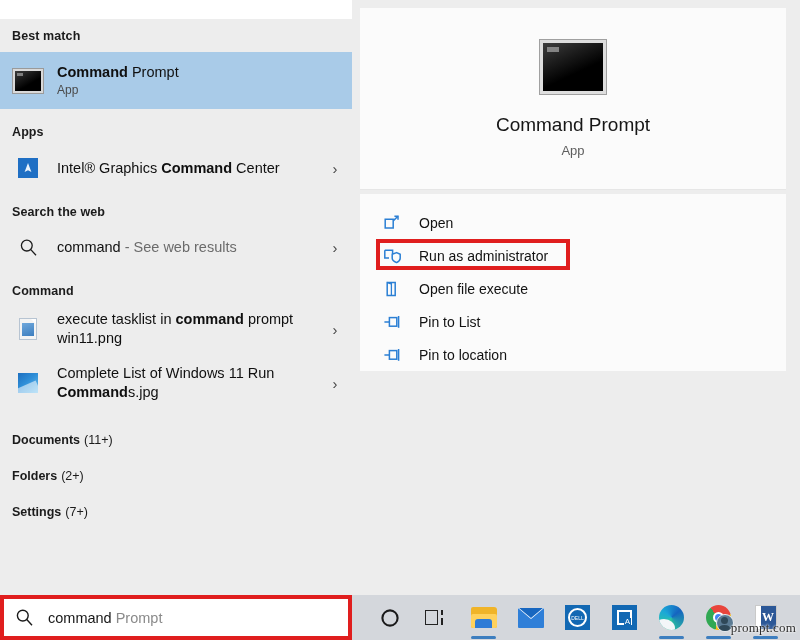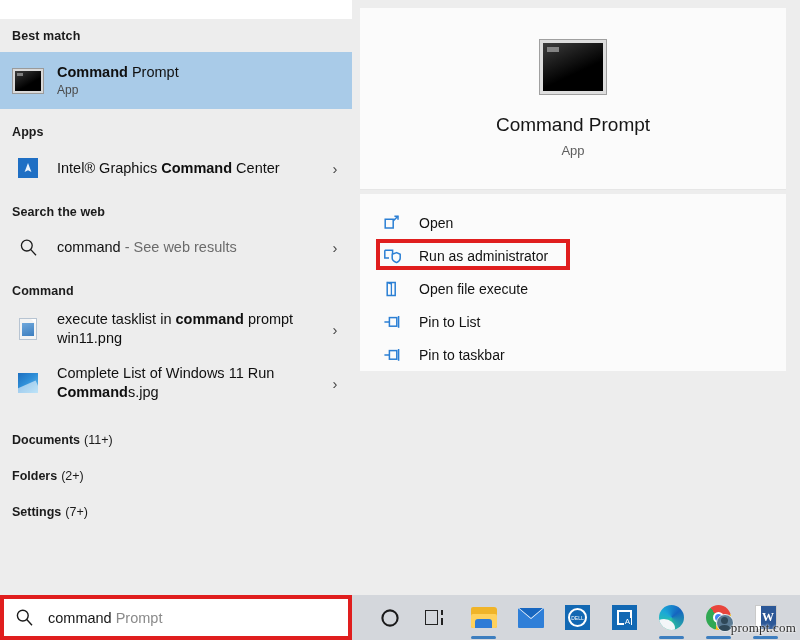--- a/index.html
+++ b/index.html
@@ -637,21 +637,21 @@
         </div>
 
         <div class="action-row">
           <div class="act-ico">
             <svg width="19" height="16" viewBox="0 0 19 16" aria-hidden="true">
               <rect x="6.4" y="3.6" width="7.4" height="8.6" fill="none" stroke="#2b7fd4" stroke-width="1.5"></rect>
               <line x1="6.4" y1="8" x2="1.4" y2="8" stroke="#2b7fd4" stroke-width="1.5"></line>
               <line x1="15.6" y1="2" x2="15.6" y2="13.8" stroke="#2b7fd4" stroke-width="1.5"></line>
             </svg>
           </div>
-          <div class="act-label">Pin to taskbar</div>
+          <div class="act-label">Pin to location</div>
         </div>
 
       </div>
     </div>
 
     <div class="redbox"></div>
   </div>
 
   <div class="taskbar">
 

